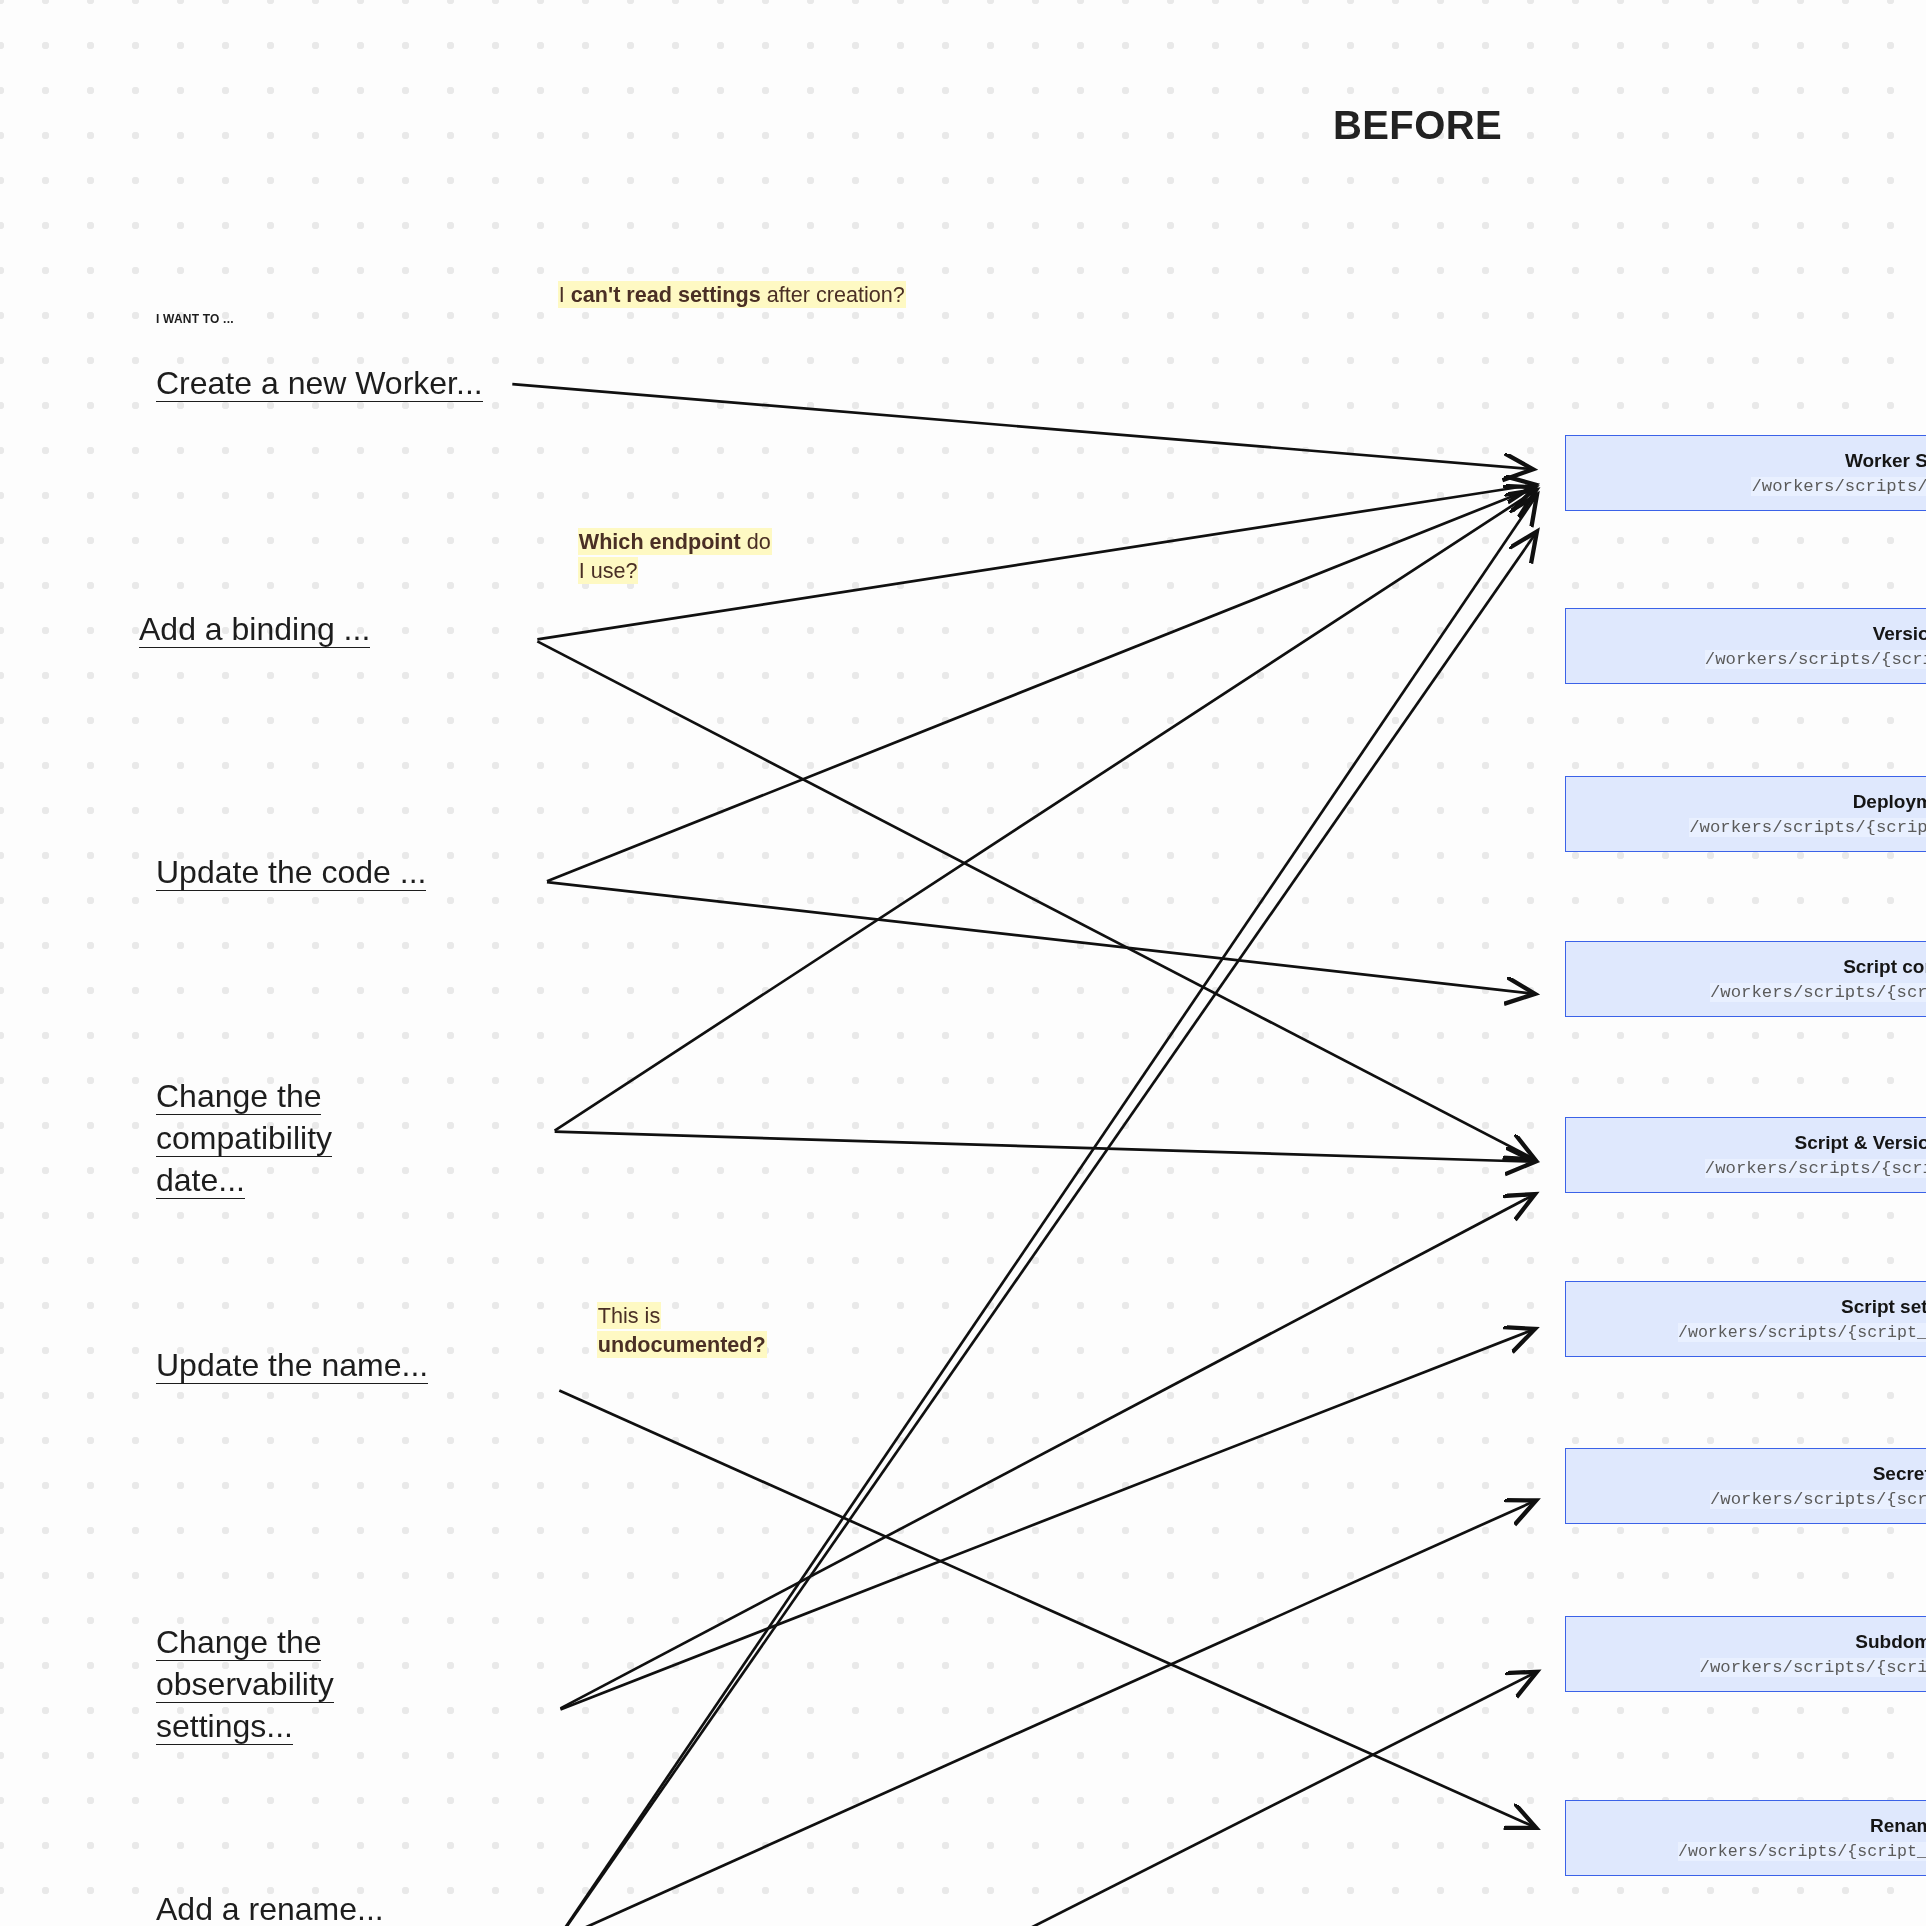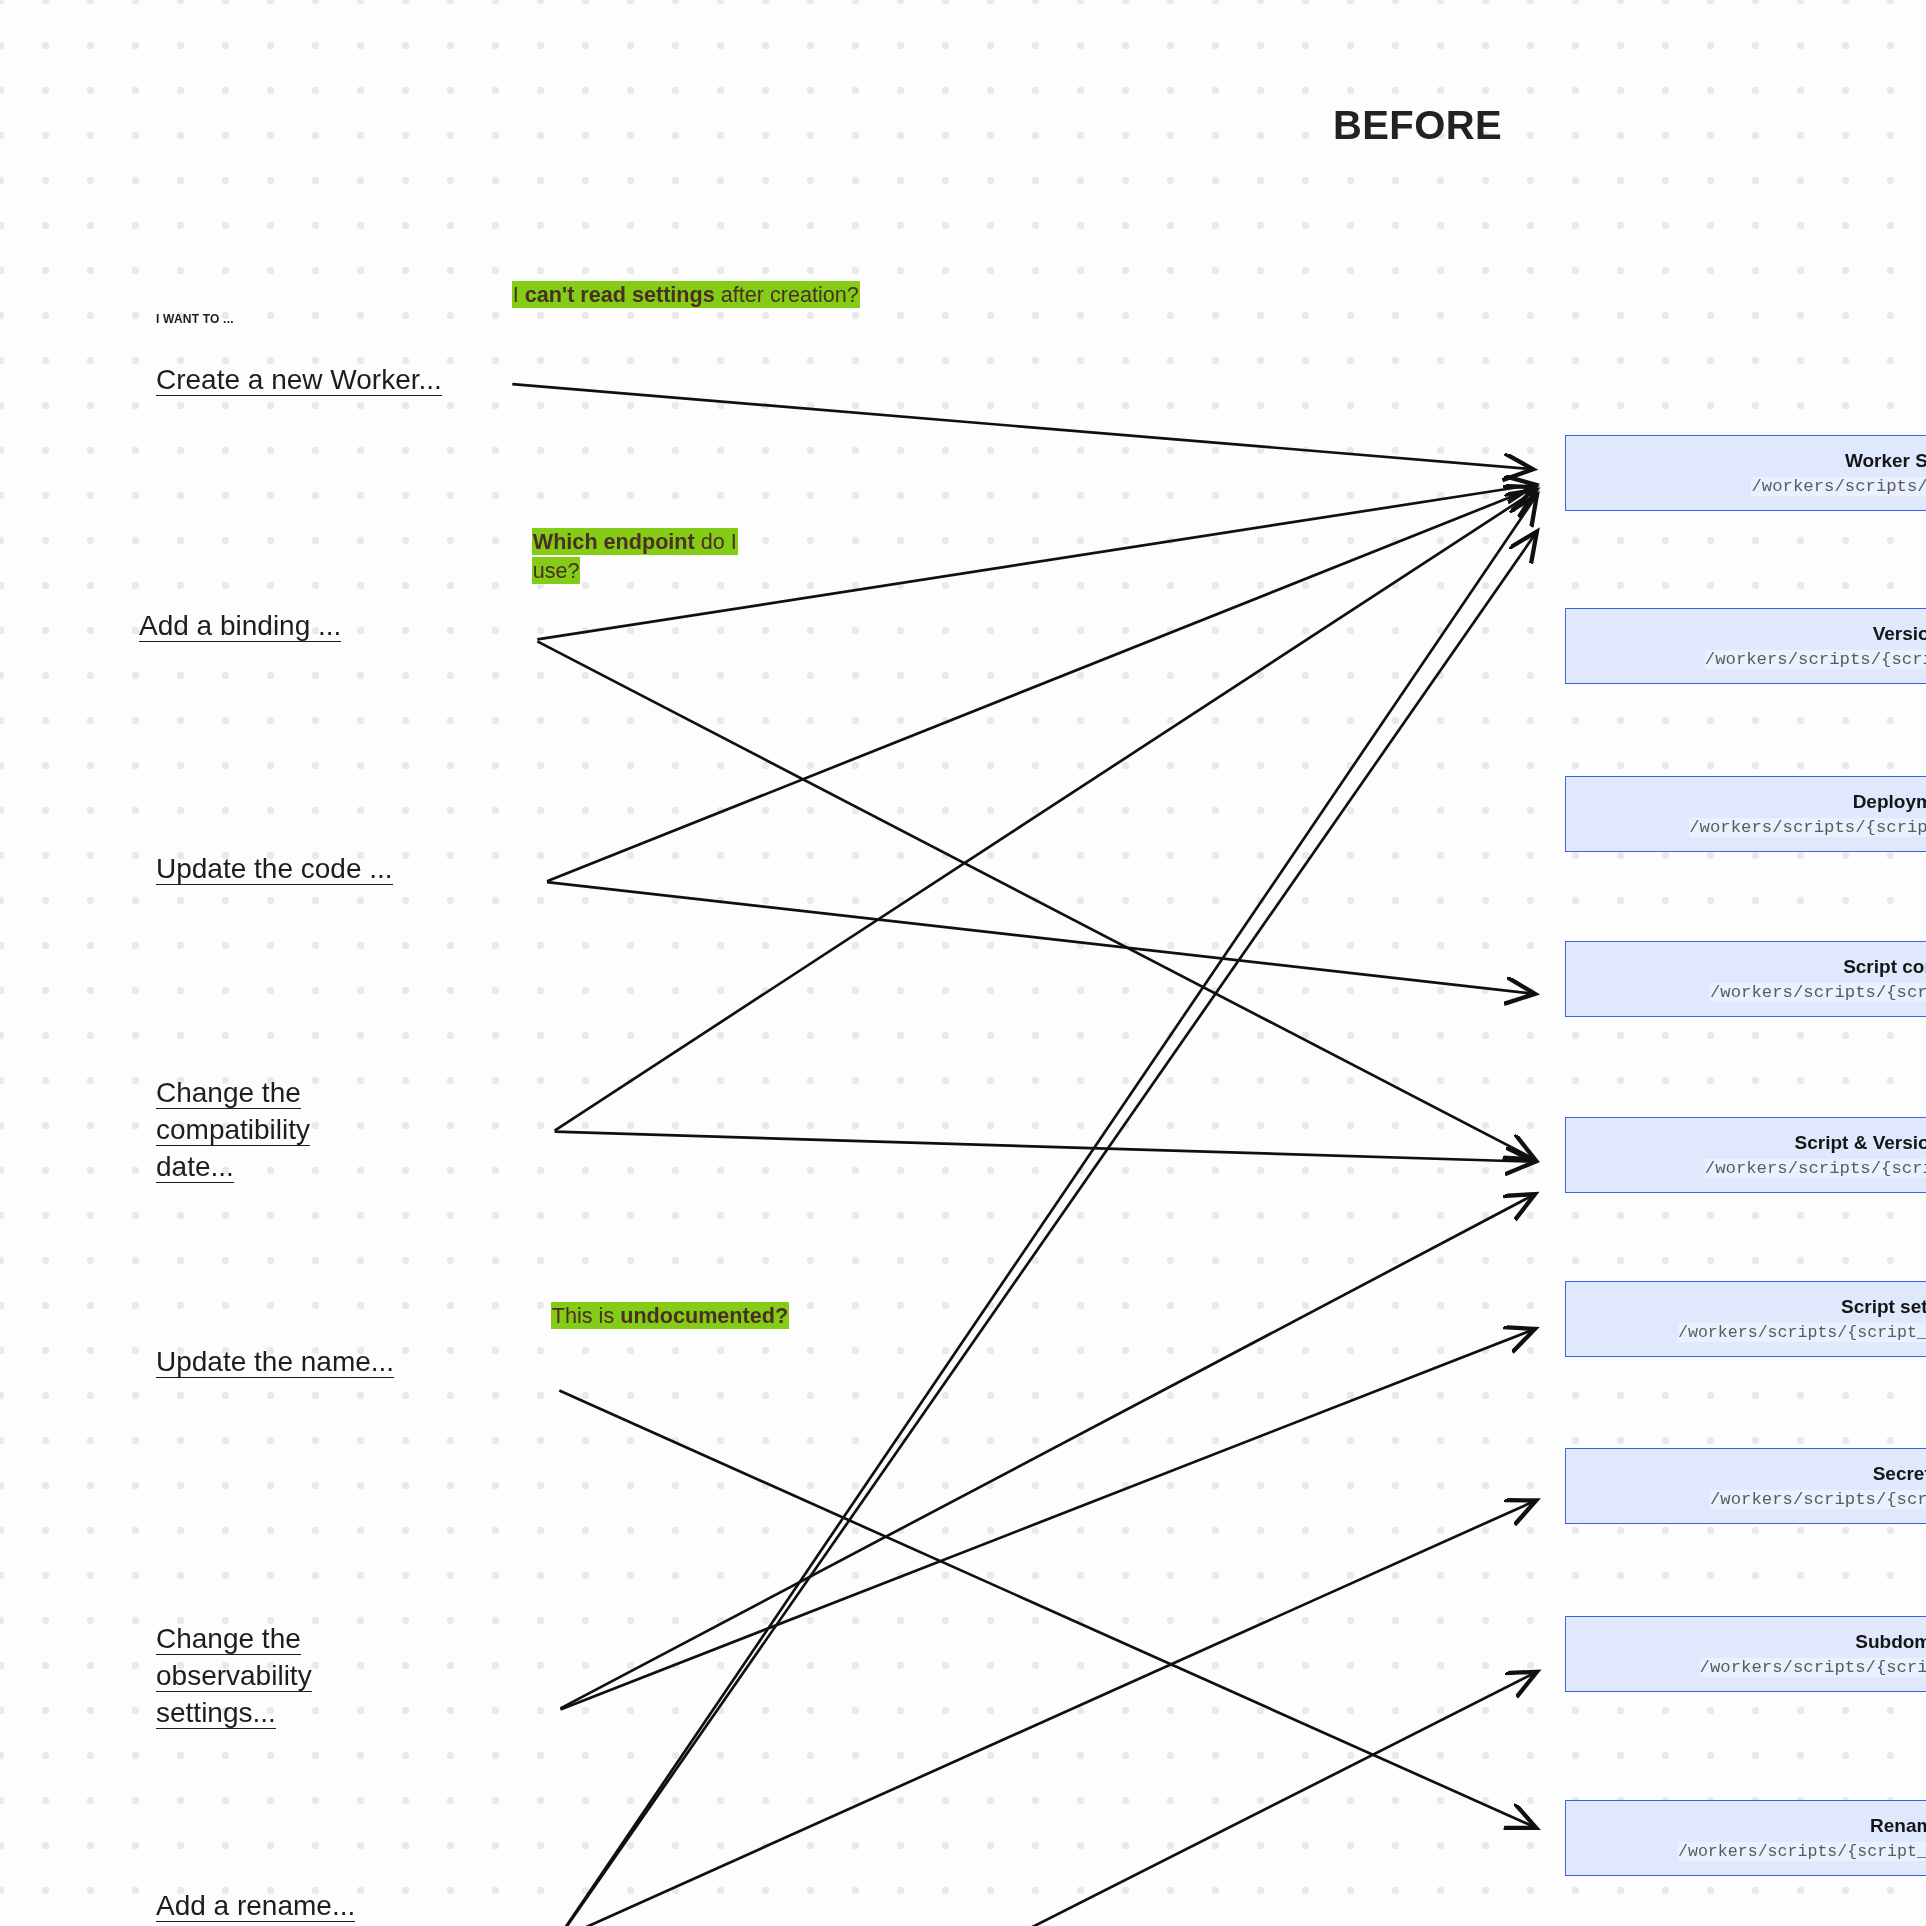--- a/index.html
+++ b/index.html
@@ -30,45 +30,46 @@
   .want-header{
     position:absolute;
     left:156px;top:312px;
     font-size:12px;
     font-weight:700;
     color:#1d1d1d;
     letter-spacing:0.2px;
   }
   .task{
     position:absolute;
-    font-size:28px;
+    font-size:32px;
     color:#1d1d1d;
     line-height:1.32;
     white-space:pre-line;
   }
   .task span{
     border-bottom:1.5px solid #1d1d1d;
     display:inline;
     box-decoration-break:clone;
     -webkit-box-decoration-break:clone;
   }
 
   
   .callout{
     position:absolute;
     font-size:21.6px;
     line-height:1.33;
     color:#4a2f25;
   }
   .callout em{
     font-style:normal;
-    background:#84cc16;
+    background:#fef9c3;
     box-decoration-break:clone;
     -webkit-box-decoration-break:clone;
     padding:1.2px 0.8px;
+    margin-left:46px;
   }
   .callout b{font-weight:700;}
 
   
   .ep{
     position:absolute;
     left:1565px;
     width:684px;
     height:76px;
     background:#dfe8fd;

